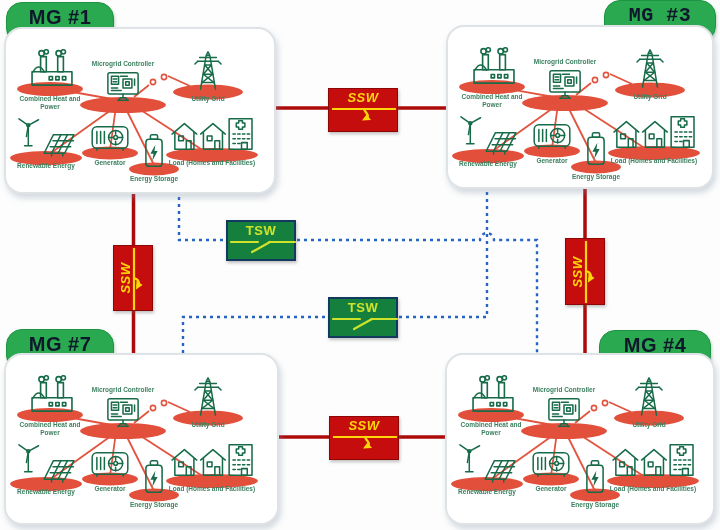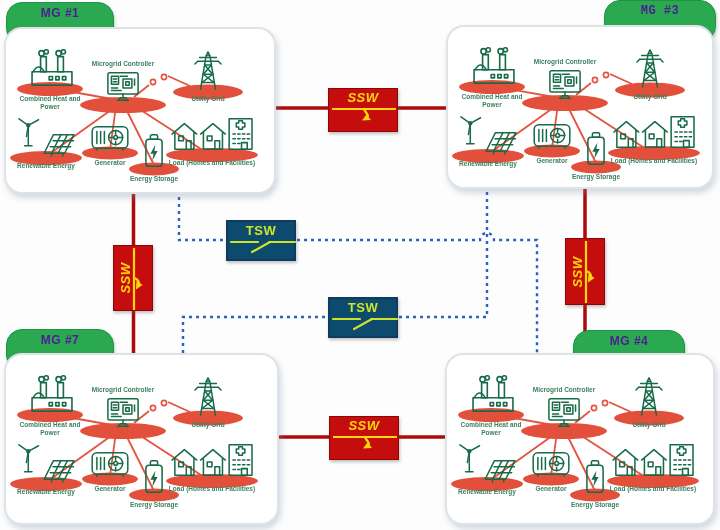--- a/index.html
+++ b/index.html
@@ -8,21 +8,21 @@
 
   
   .wires{position:absolute;left:0;top:0;z-index:0;}
   .rw{stroke:#ad0a0a;stroke-width:3.5;fill:none;}
   .bw{stroke:#2563c4;stroke-width:2.4;fill:none;stroke-dasharray:3 4;}
 
   
   .tab{position:absolute;z-index:1;height:40px;border-radius:16px;background:#2aa950;
        border:1px solid #1d9444;box-shadow:1px 2px 3px rgba(80,120,90,.35);
        display:flex;align-items:flex-start;justify-content:center;}
-  .tab span{font-size:12px;font-weight:bold;color:#4c1d95;margin-top:3px;letter-spacing:.5px;}
+  .tab span{font-size:20px;font-weight:bold;color:#0f172a;margin-top:3px;letter-spacing:.5px;}
 
   
   .card{position:absolute;z-index:2;width:268px;background:#ffffff;
         border:2px solid #dfe3e6;border-radius:18px;
         box-shadow:2px 4px 6px rgba(130,150,170,.35);}
   .net{position:absolute;left:0;top:0;width:268px;height:163px;}
   .ic{position:absolute;color:#176b49;}
   .ic-chp{left:24px;top:20px;width:44px;height:38px;}
   .ic-ctrl{left:99px;top:42px;width:36px;height:32px;}
   .ic-util{left:182px;top:21px;width:40px;height:41px;}
@@ -37,21 +37,21 @@
   .lb-util{left:177px;top:66px;width:50px;}
   .lb-renew{left:6px;top:133px;width:68px;}
   .lb-gen{left:80px;top:130px;width:48px;}
   .lb-batt{left:117px;top:146px;width:62px;}
   .lb-load{left:158px;top:130px;width:96px;}
 
   
   .sw{position:absolute;z-index:3;box-sizing:border-box;
       box-shadow:1px 2px 3px rgba(100,100,100,.4);}
   .ssw{background:#c60d0d;border:1px solid #8c0606;font-style:italic;}
-  .tsw{background:#0c4a6e;border:2px solid #123a5e;}
+  .tsw{background:#15803d;border:2px solid #123a5e;}
   .sw-lbl{font-size:13px;font-weight:bold;letter-spacing:.5px;}
   .ssw .sw-lbl{color:#ffd60a;}
   .tsw .sw-lbl{color:#cfe32a;}
   .h .sw-lbl{display:block;text-align:center;margin-top:1px;}
   .glyph{position:absolute;left:0;width:70px;}
   .g-ssw{top:14px;height:22px;}
   .g-tsw{top:15px;height:18px;}
   .v .sw-lbl{position:absolute;left:-8px;top:calc(50% - 8px);width:40px;height:16px;
              line-height:16px;text-align:center;transform:rotate(-90deg);}
   .glyphv{position:absolute;left:13px;top:0;width:22px;height:66px;}
@@ -175,21 +175,21 @@
 
   <div class="tab" style="left:6px;top:2px;width:106px;">
     <span>MG #1</span>
     </div>
   <div class="tab" style="left:6px;top:329px;width:106px;">
     <span>MG #7</span>
     </div>
   <div class="tab" style="left:604px;top:0px;width:110px;font-family:Liberation Mono, monospace;">
     <span>MG #3</span>
     </div>
-  <div class="tab" style="left:573px;top:330px;width:110px;">
+  <div class="tab" style="left:599px;top:330px;width:110px;">
     <span>MG #4</span>
     </div>
 
   <div class="card" style="left:4px;top:27px;height:163px;">
     <svg class="net" viewBox="0 0 268 163">
         <use href="#card-net"></use>
       </svg>
     <svg class="ic ic-chp">
         <use href="#i-chp"></use>
       </svg>

